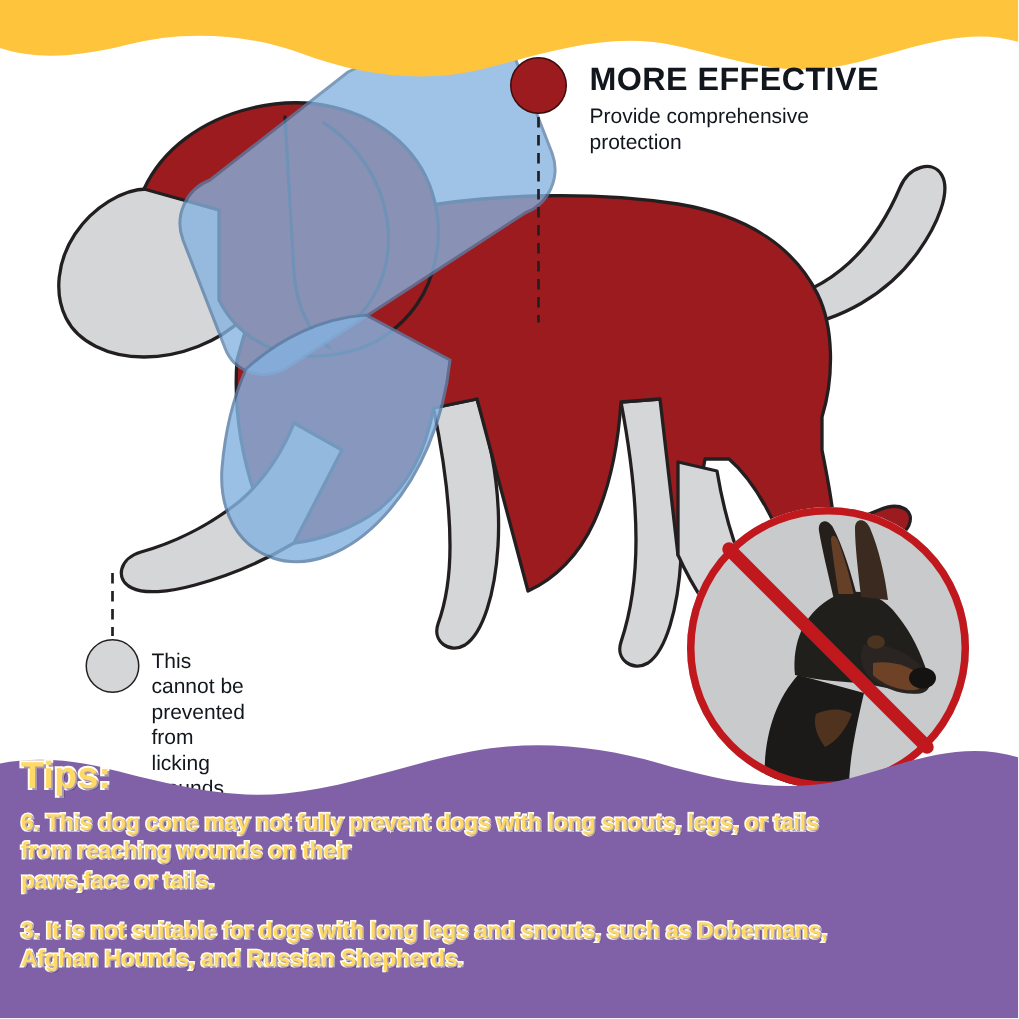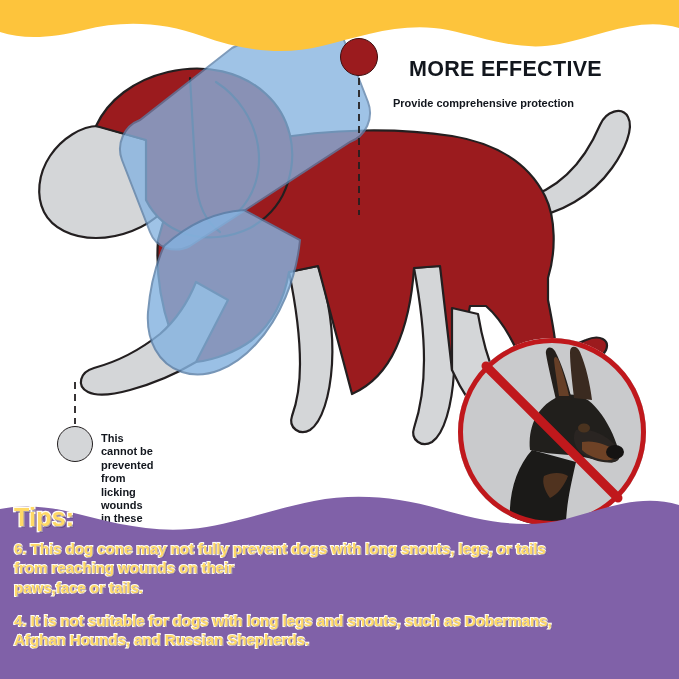--- a/index.html
+++ b/index.html
@@ -58,26 +58,26 @@
   }
   .callout-text {
     position: absolute;
     color: #12161d;
   }
   .callout-title {
     font-size: 21.5px;
     font-weight: bold;
     letter-spacing: 0.3px;
     line-height: 1.05;
-    margin: 16px;
+    margin: 0;
     white-space: nowrap;
   }
   .callout-sub {
-    font-size: 11px;
-    font-weight: bold;
+    font-size: 14px;
+    font-weight: normal;
     line-height: 1.22;
     margin: 4px 0 0 0;
     white-space: pre-line;
   }
   #more-effective-text { left: 393px; top: 42px; }
   #not-effective-text  { left: 101px; top: 428px; }
 
   
   #no-doberman {
     position: absolute;
@@ -305,18 +305,18 @@
                C 148,54 106,42 66,32
                C 44,27 20,26 0,30 Z" fill="#8061A8"></path>
     </svg>
 
     <div id="tips-content">
       <p class="tips-heading">Tips:</p>
       <p class="tips-line">6. This dog cone may not fully prevent dogs with long snouts, legs, or tails
 from reaching wounds on their
 paws,face or tails.</p>
       <div class="tips-gap"></div>
-      <p class="tips-line">4. It is not suitable for dogs with long legs and snouts, such as Dobermans,
+      <p class="tips-line">3. It is not suitable for dogs with long legs and snouts, such as Dobermans,
 Afghan Hounds, and Russian Shepherds.</p>
     </div>
   </div>
 
 </div>
 
 </body></html>

